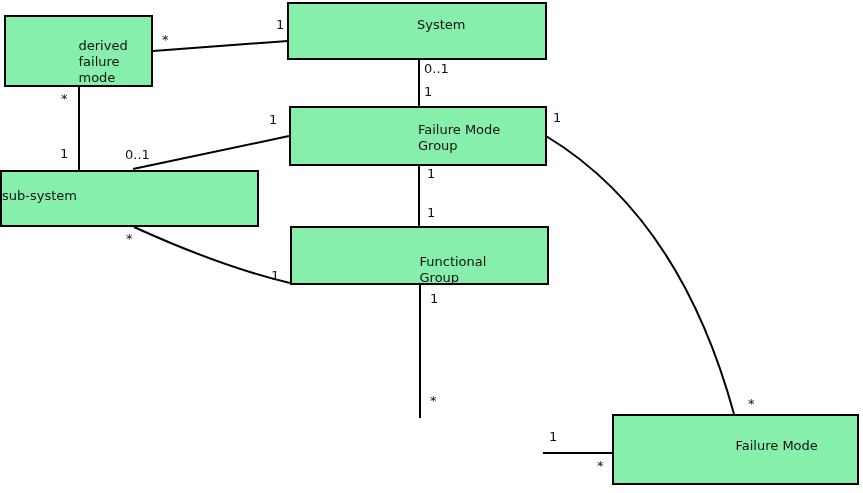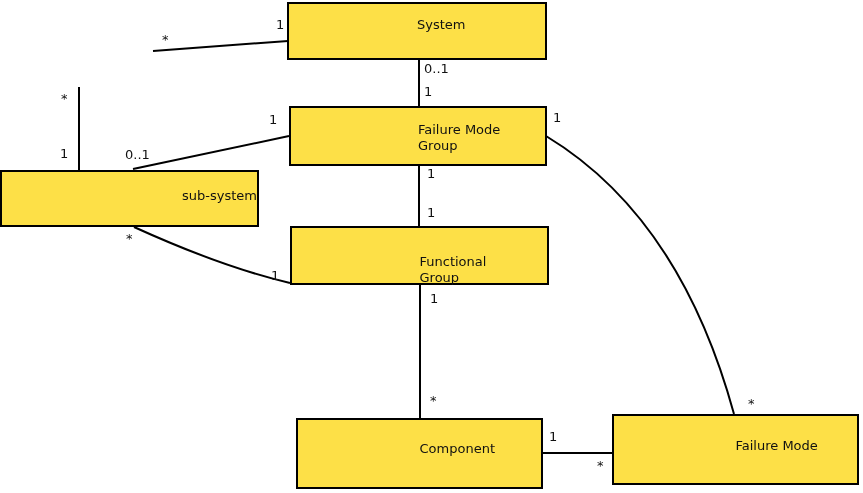--- a/index.html
+++ b/index.html
@@ -19,42 +19,42 @@
   }
   .wires path {
     stroke: #000000;
     stroke-width: 2;
     fill: none;
   }
   .node {
     position: absolute;
     box-sizing: border-box;
     border: 2px solid #000000;
-    background: #fde047;
+    background: #86efac;
   }
   .node .label {
     position: absolute;
     left: 50%;
     font-size: 13px;
     line-height: 16px;
     white-space: nowrap;
   }
   
   .n-dfm  { left: 4px;   top: 15px;  width: 149px; height: 72px; }
   .n-sys  { left: 287px; top: 2px;   width: 260px; height: 58px; }
   .n-fmg  { left: 289px; top: 106px; width: 258px; height: 60px; }
   .n-sub  { left: 0px;   top: 170px; width: 259px; height: 57px; }
   .n-fg   { left: 290px; top: 226px; width: 259px; height: 59px; }
   .n-comp { left: 296px; top: 418px; width: 247px; height: 71px; }
   .n-fm   { left: 612px; top: 414px; width: 247px; height: 71px; }
   
   .n-dfm  .label { top: 21px; }
   .n-sys  .label { top: 13px; }
   .n-fmg  .label { top: 14px; }
-  .n-sub  .label { top: 16px; left: 0; width: 100%; text-align: right; }
+  .n-sub  .label { top: 16px; left: 0; width: 100%; text-align: left; }
   .n-fg   .label { top: 15px; margin-top: 11px; }
   .n-comp .label { top: 21px; }
   .n-fm   .label { top: 22px; }
   
   .ml {
     position: absolute;
     font-size: 13px;
     line-height: 16px;
     white-space: nowrap;
   }
@@ -87,20 +87,27 @@
     <path d="M79,87 L79,170"></path>
     <path d="M419,60 L419,106"></path>
     <path d="M289,136 L133,169"></path>
     <path d="M419,166 L419,226"></path>
     <path d="M134,227 Q222,267 290,283"></path>
     <path d="M420,285 L420,418"></path>
     <path d="M543,453 L612,453"></path>
     <path d="M546,136 Q680,217 734,414"></path>
   </svg>
 
+  <div class="node n-dfm">
+    <div class="label">
+      <div>derived</div>
+      <div>failure</div>
+      <div>mode</div>
+    </div>
+  </div>
 
   <div class="node n-sys">
     <div class="label">
       <div>System</div>
     </div>
   </div>
 
   <div class="node n-fmg">
     <div class="label">
       <div>Failure Mode</div>
@@ -114,25 +121,20 @@
     </div>
   </div>
 
   <div class="node n-fg">
     <div class="label">
       <div>Functional</div>
       <div>Group</div>
     </div>
   </div>
 
-  <div class="node n-comp">
-    <div class="label">
-      <div>Component</div>
-    </div>
-  </div>
 
   <div class="node n-fm">
     <div class="label">
       <div>Failure Mode</div>
     </div>
   </div>
 
   <span class="ml m1">1</span>
   <span class="ml m2">*</span>
   <span class="ml m3">*</span>

